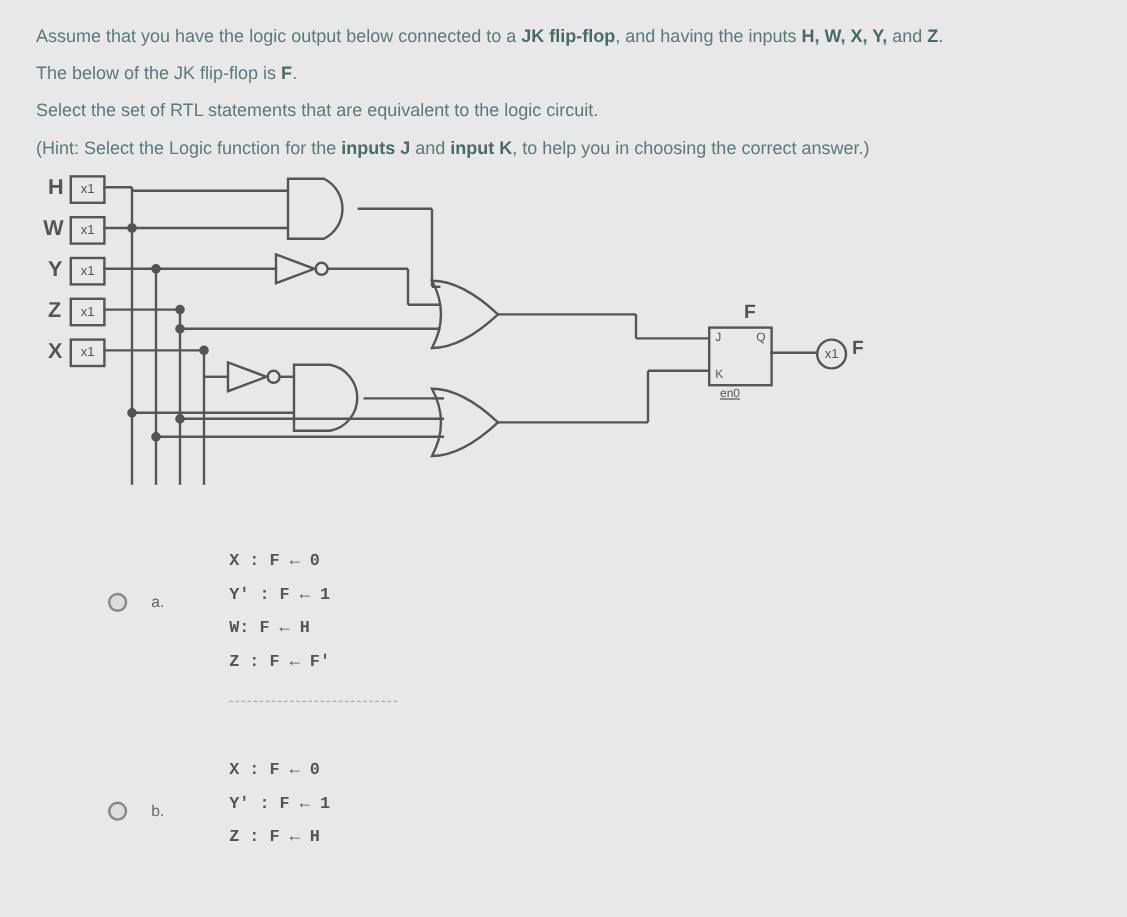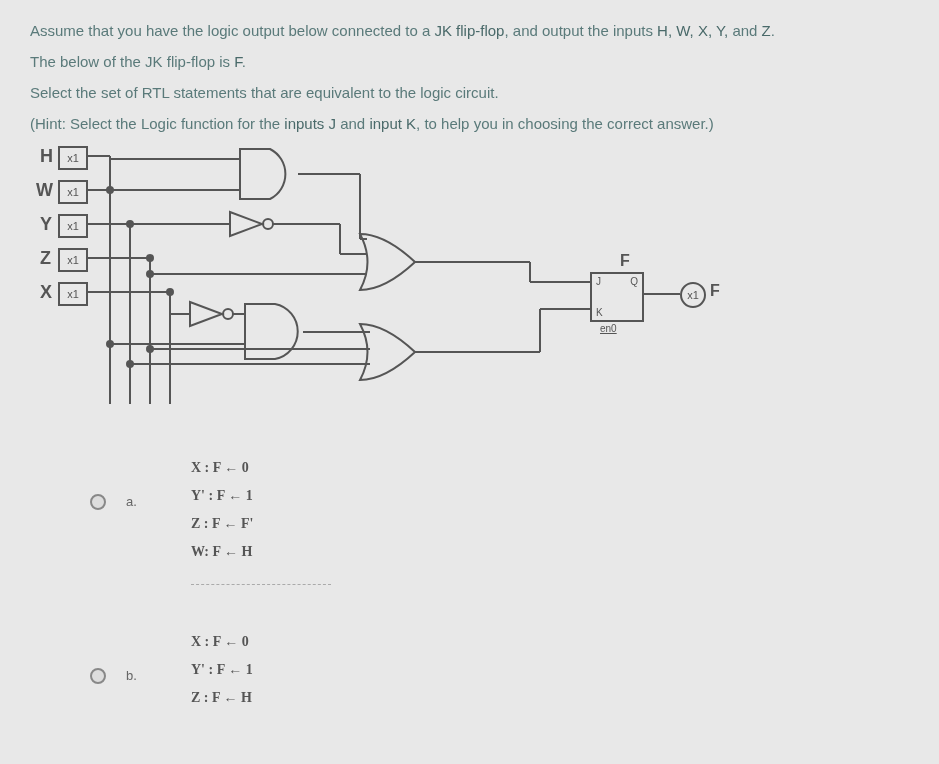--- a/index.html
+++ b/index.html
@@ -10,21 +10,21 @@
     color: #5a7a7a;
     width: 939px;
     box-sizing: border-box;
   }
   .intro-line {
     font-size: 15px;
     margin-bottom: 10px;
     line-height: 1.4;
   }
   .bold-term {
-    font-weight: normal;
+    font-weight: bold;
     color: #4a6a6a;
   }
   .circuit-area {
     position: relative;
     width: 720px;
     height: 290px;
     margin-top: 10px;
     margin-bottom: 20px;
   }
   .circuit-area svg {
@@ -102,37 +102,37 @@
     background: #ddd;
   }
   .opt-letter {
     font-size: 13px;
     margin-right: 50px;
     margin-top: 40px;
     color: #666;
     width: 15px;
   }
   .rtl-lines {
-    font-family: Liberation Serif, serif;
+    font-family: Liberation Mono, monospace;
     font-size: 14px;
     font-weight: bold;
     color: #555;
     line-height: 2.0;
   }
   .divider {
     border-top: 1px dashed #aaa;
     width: 140px;
     margin: 18px 0 18px 0;
   }
 </style>
 </head>
 <body>
 
 <div class="intro-line">
-  <span>Assume that you have the logic output below connected to a </span><span class="bold-term">JK flip-flop</span><span>, and output the inputs </span><span class="bold-term">H, W, X, Y, </span><span>and </span><span class="bold-term">Z</span>.
+  <span>Assume that you have the logic output below connected to a </span><span class="bold-term">JK flip-flop</span><span>, and having the inputs </span><span class="bold-term">H, W, X, Y, </span><span>and </span><span class="bold-term">Z</span>.
 </div>
 <div class="intro-line">
   <span>The below of the JK flip-flop is </span><span class="bold-term">F</span><span>.</span>
 </div>
 <div class="intro-line">
   <span>Select the set of RTL statements that are equivalent to the logic circuit.</span>
 </div>
 <div class="intro-line">
   <span>(Hint: Select the Logic function for the </span><span class="bold-term">inputs J</span><span> and </span><span class="bold-term">input K</span><span>, to help you in choosing the correct answer.)</span>
 </div>
@@ -234,22 +234,22 @@
 </div>
 
 <div class="answers">
 
   <div class="option-row">
     <div class="radio"></div>
     <div class="opt-letter">a.</div>
     <div class="rtl-lines">
       <div>X : F ← 0</div>
       <div>Y' : F ← 1</div>
+      <div>W: F ← H</div>
       <div>Z : F ← F'</div>
-      <div>W: F ← H</div>
       <div class="divider"></div>
     </div>
   </div>
 
   <div class="option-row">
     <div class="radio"></div>
     <div class="opt-letter">b.</div>
     <div class="rtl-lines">
       <div>X : F ← 0</div>
       <div>Y' : F ← 1</div>

